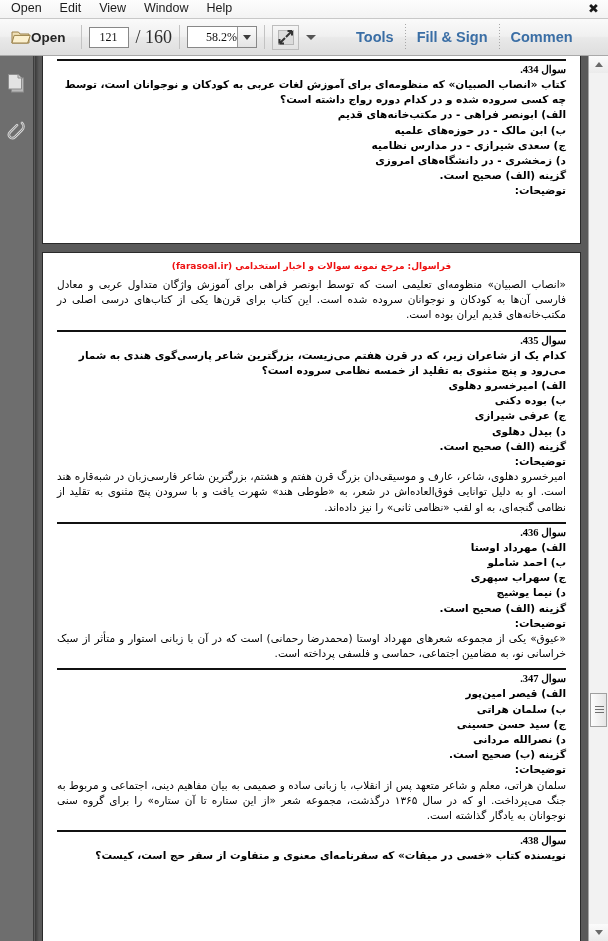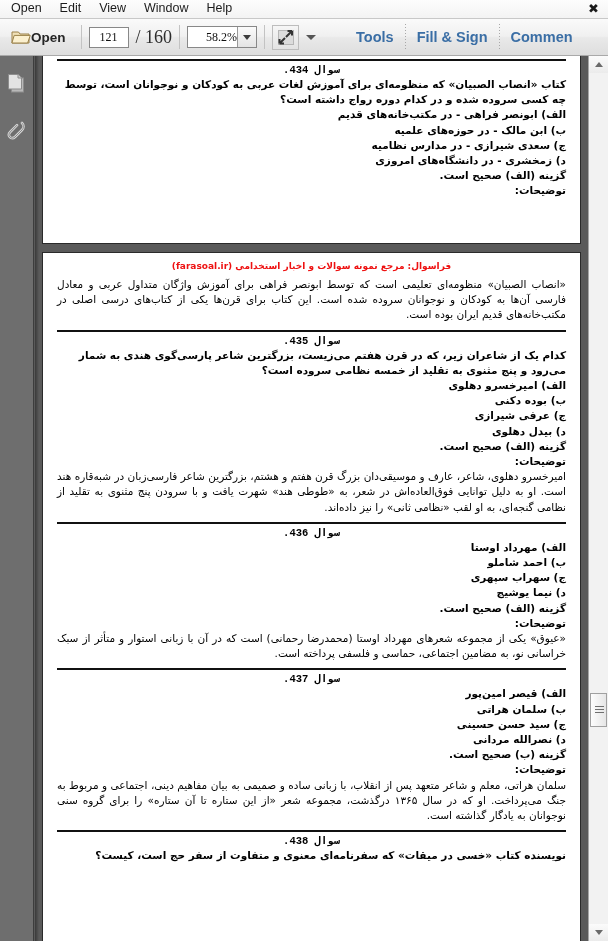--- a/index.html
+++ b/index.html
@@ -169,23 +169,23 @@
 
   .hrule {
     border: none;
     border-top: 2.5px solid #111;
     margin: 0 0 2px 0;
     width: 100%;
   }
 
   .qnum {
     font-size: 10.5px; font-weight: bold; color: #000;
-    direction: rtl; text-align: center;
+    direction: rtl; text-align: right;
     line-height: 14px;
-    font-family: Liberation Mono, monospace;
+    font-family: Liberation Serif, serif;
   }
   .qtext, .opt, .ansline, .expl-label, .expl {
     font-size: 10.5px; color: #000;
     direction: rtl; text-align: right;
     line-height: 15.2px;
     font-family: "DejaVu Sans", sans-serif;
   }
   .qtext { font-weight: bold; }
   .opt { font-weight: bold; }
   .ansline { font-weight: bold; }
@@ -373,21 +373,21 @@
           <div class="opt">ج) سهراب سپهری</div>
           <div class="opt">د) نیما یوشیج</div>
           <div class="ansline">گزینه (الف) صحیح است.</div>
           <div class="expl-label">توضیحات:</div>
           <div class="expl">«عیوق» یکی از مجموعه شعرهای مهرداد اوستا (محمدرضا رحمانی) است که در آن با زبانی استوار و متأثر از سبک خراسانی نو، به مضامین اجتماعی، حماسی و فلسفی پرداخته است.</div>
         </div>
 
         <div class="sep-space"></div>
         <hr class="hrule">
         <div class="blk">
-          <div class="qnum">سوال 437.</div>
+          <div class="qnum">سوال 347.</div>
           <div class="opt">الف) قیصر امین‌پور</div>
           <div class="opt">ب) سلمان هراتی</div>
           <div class="opt">ج) سید حسن حسینی</div>
           <div class="opt">د) نصرالله مردانی</div>
           <div class="ansline">گزینه (ب) صحیح است.</div>
           <div class="expl-label">توضیحات:</div>
           <div class="expl">سلمان هراتی، معلم و شاعر متعهد پس از انقلاب، با زبانی ساده و صمیمی به بیان مفاهیم دینی، اجتماعی و مربوط به جنگ می‌پرداخت. او که در سال ۱۳۶۵ درگذشت، مجموعه شعر «از این ستاره تا آن ستاره» را برای گروه سنی نوجوانان به یادگار گذاشته است.</div>
         </div>
 
         <div class="sep-space"></div>

